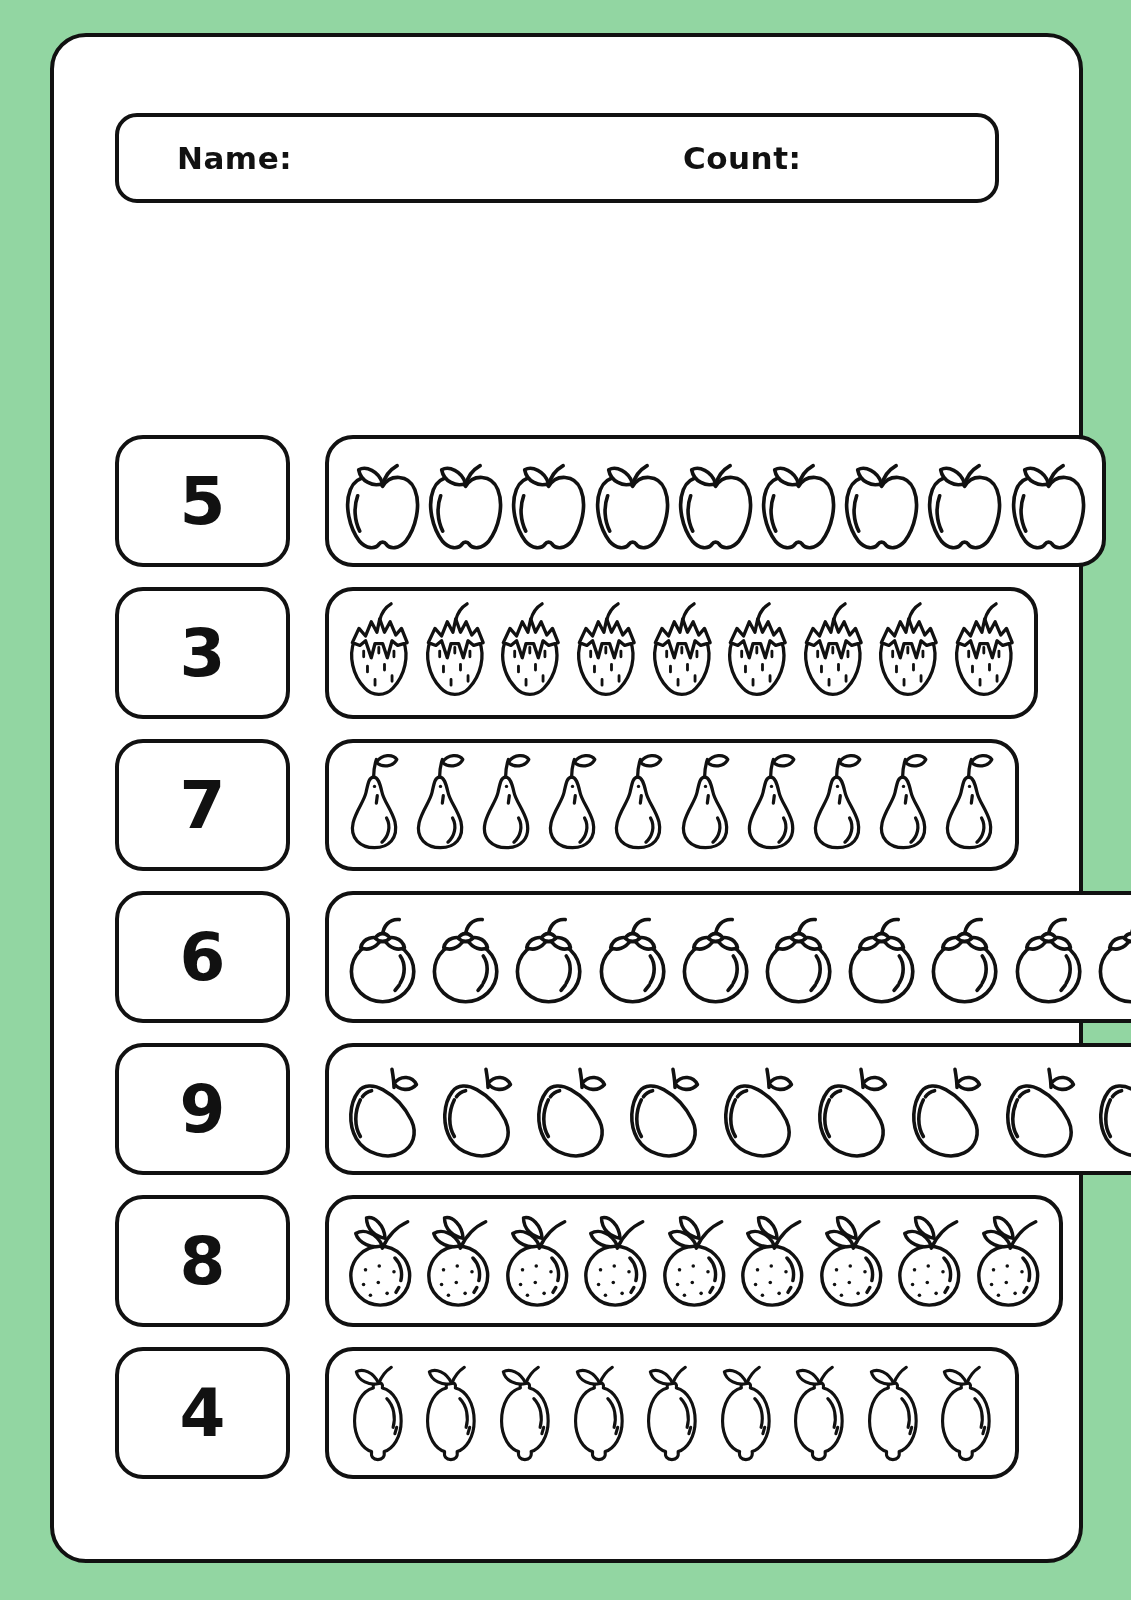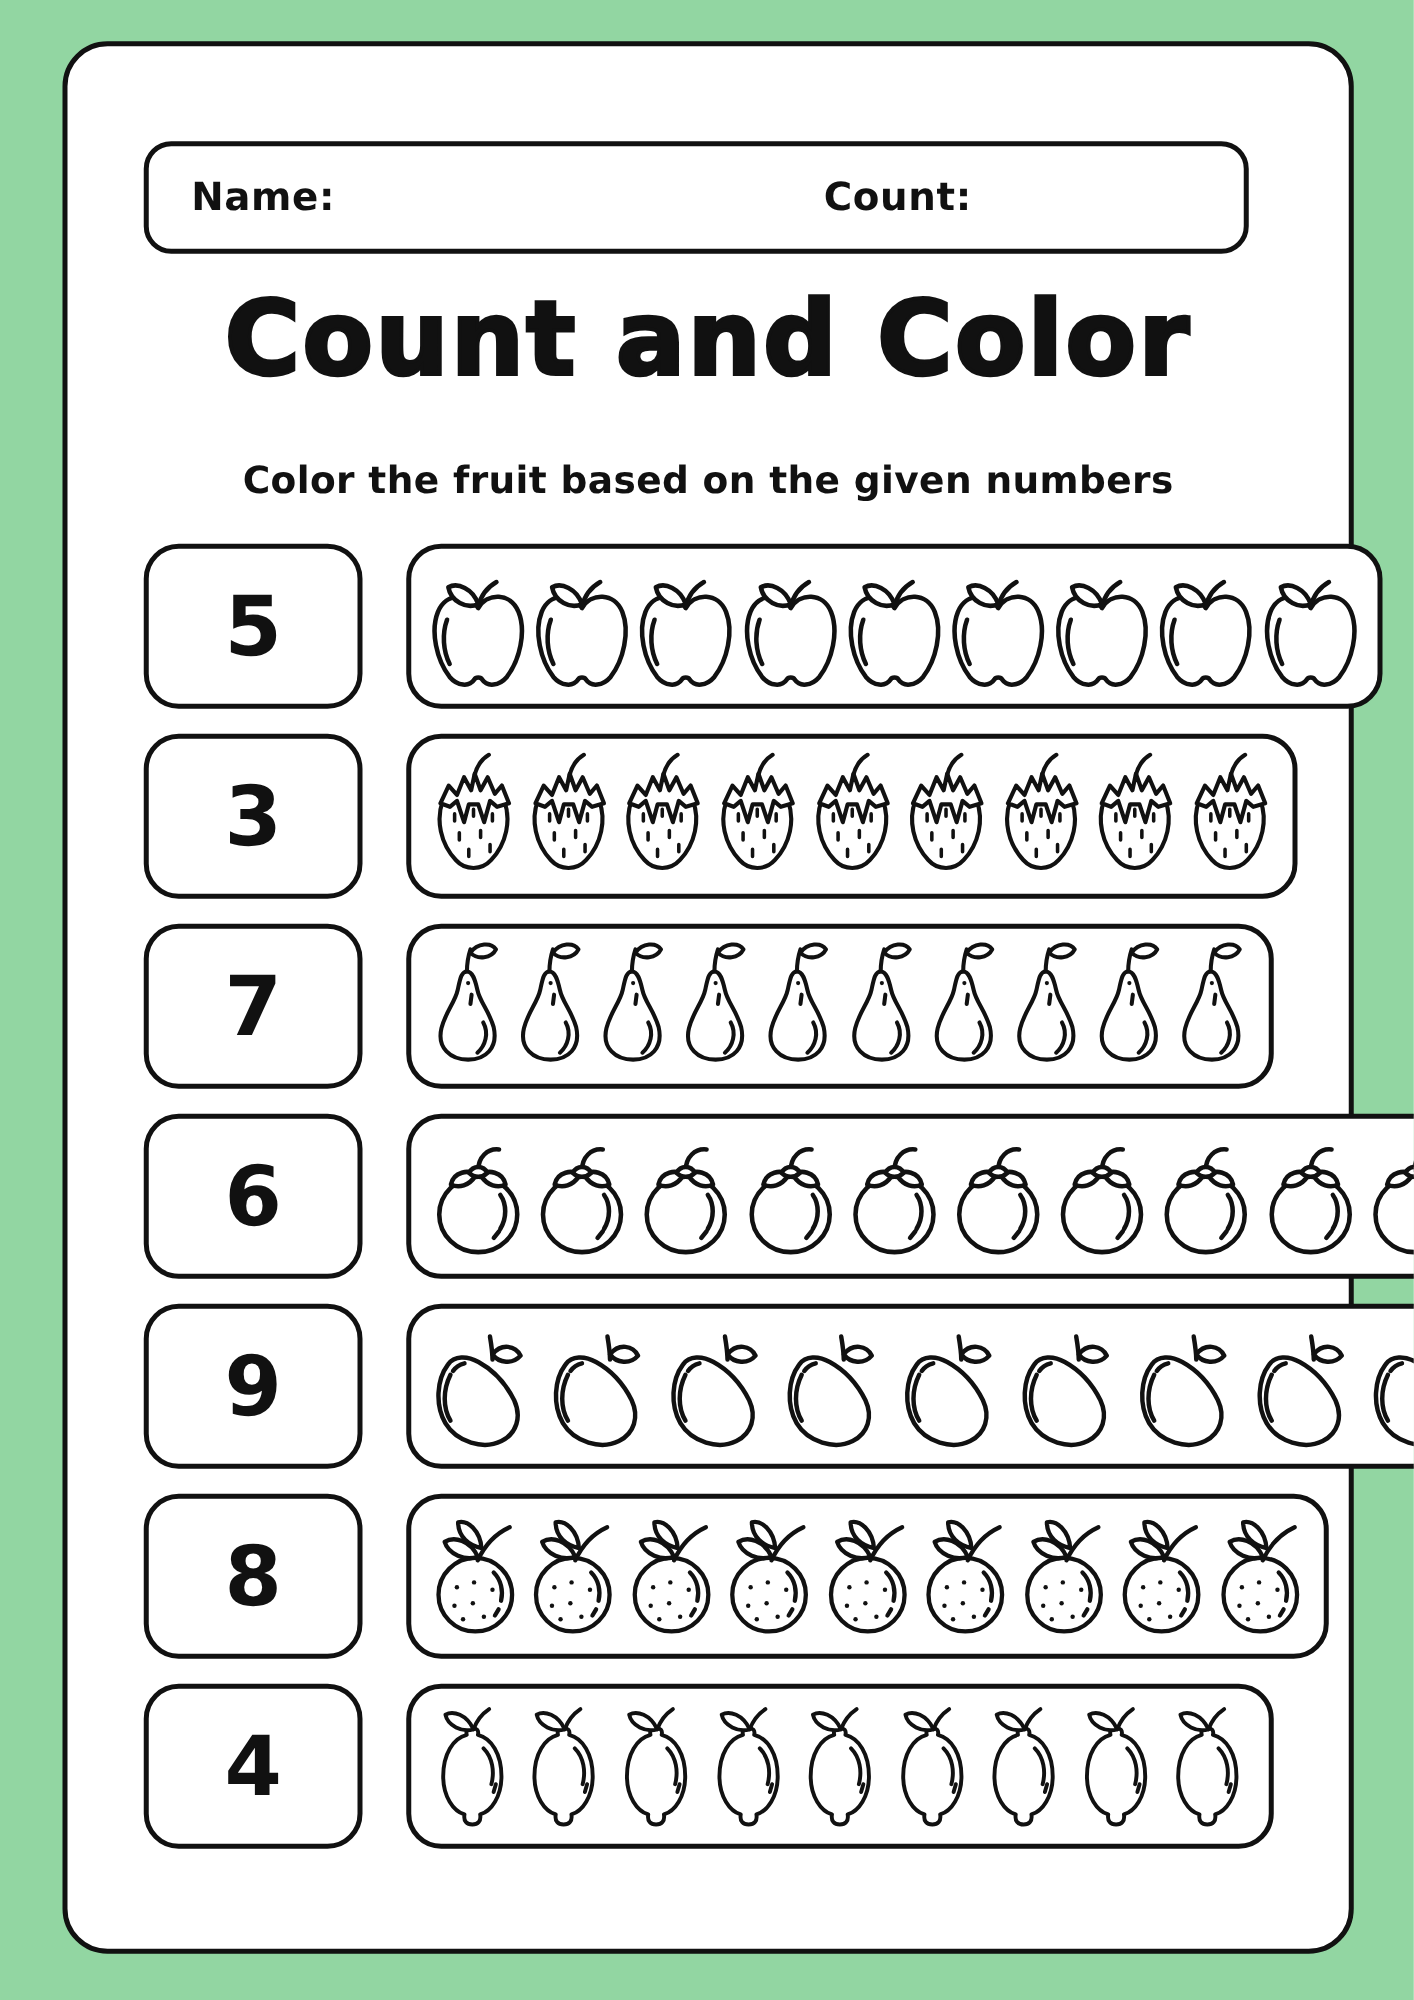--- a/index.html
+++ b/index.html
@@ -14,21 +14,21 @@
     box-sizing:border-box;background:#ffffff;
     border:4px solid #111;border-radius:36px;
   }
   .header-box{
     position:absolute;left:61px;top:76px;width:884px;height:90px;
     box-sizing:border-box;border:4px solid #111;border-radius:22px;
     background:#fff;
   }
   .hlabel{
     position:absolute;top:50%;transform:translateY(-50%);
-    font-size:31px;font-weight:bold;letter-spacing:.5px;
+    font-size:31px;font-weight:bold;letter-spacing:.5px;margin-left:24px;
   }
   .hlabel.name{left:34px}
   .hlabel.class{left:540px}
   .title{
     position:absolute;top:194px;left:0;width:100%;margin:0;
     text-align:center;font-size:82px;font-weight:bold;line-height:1;
     letter-spacing:2px;-webkit-text-stroke:3px #111;
   }
   .subtitle{
     position:absolute;top:330px;left:0;width:100%;margin:0;
@@ -60,22 +60,20 @@
 </head>
 <body>
 
 <div class="page">
 
   <div class="header-box">
     <span class="hlabel name">Name:</span>
     <span class="hlabel class">Count:</span>
   </div>
 
-  <h1 class="title">Count and Color</h1>
-  <p class="subtitle">Color the fruit based on the given numbers</p>
 
   <div class="rows">
   <div class="row">
     <div class="num-box">
       <span class="num">5</span>
     </div>
     <div class="fruit-box">
           <span class="fruit">
             <svg viewBox="0 0 80 100">
               <path class="ln" d="M40 36 C33 24 15 24 9 39 C3 54 8 76 18 89 C24 96 33 97 37 91 C38 89 42 89 43 91 C47 97 56 96 62 89 C72 76 77 54 71 39 C65 24 47 24 40 36 Z"></path>

